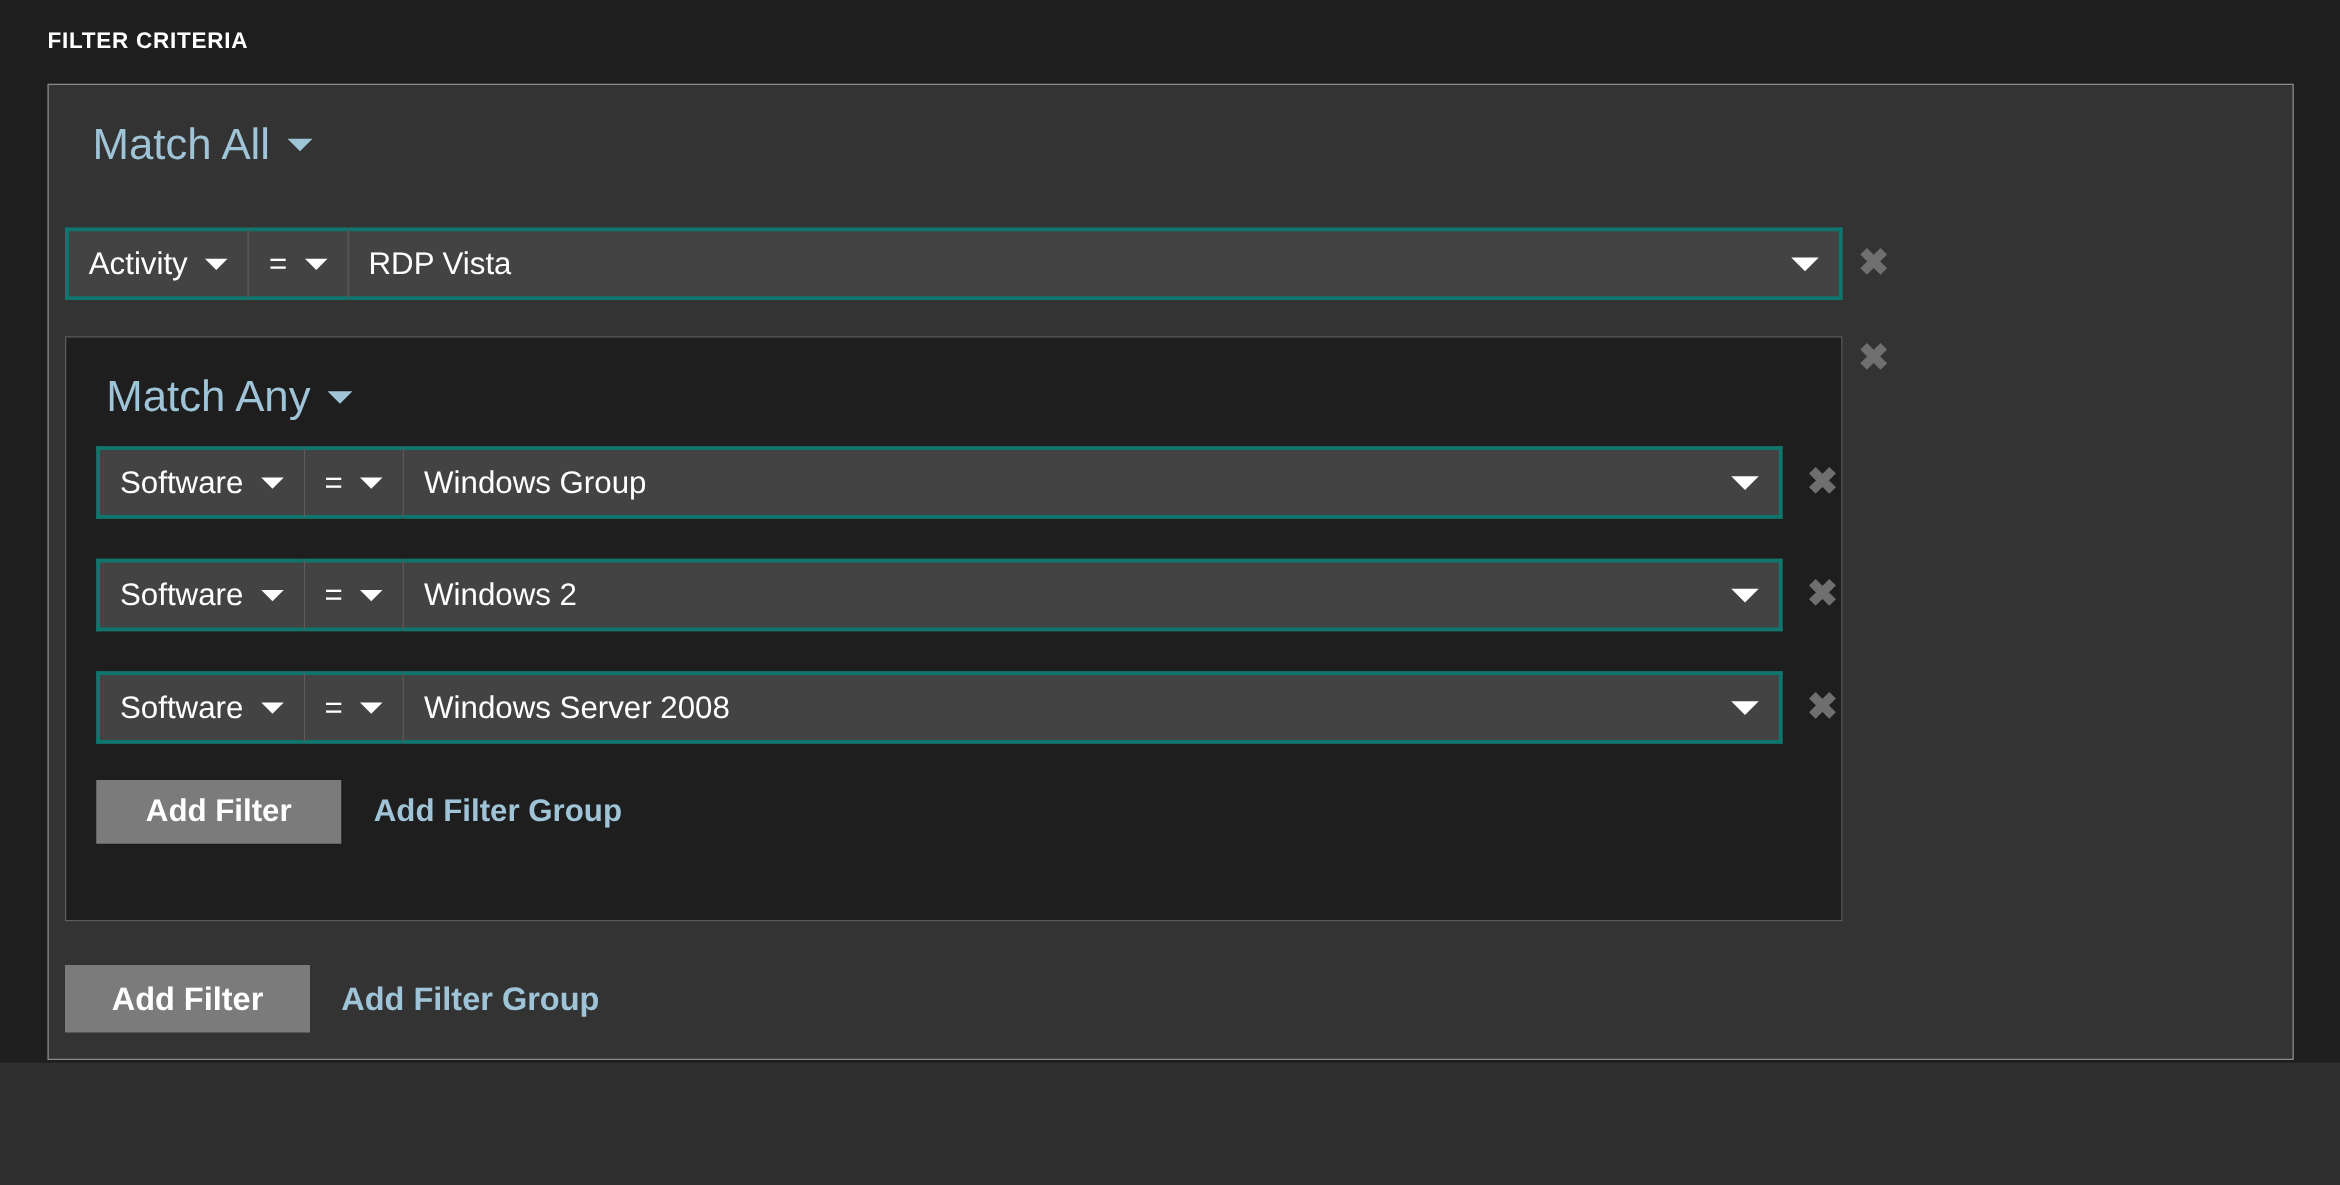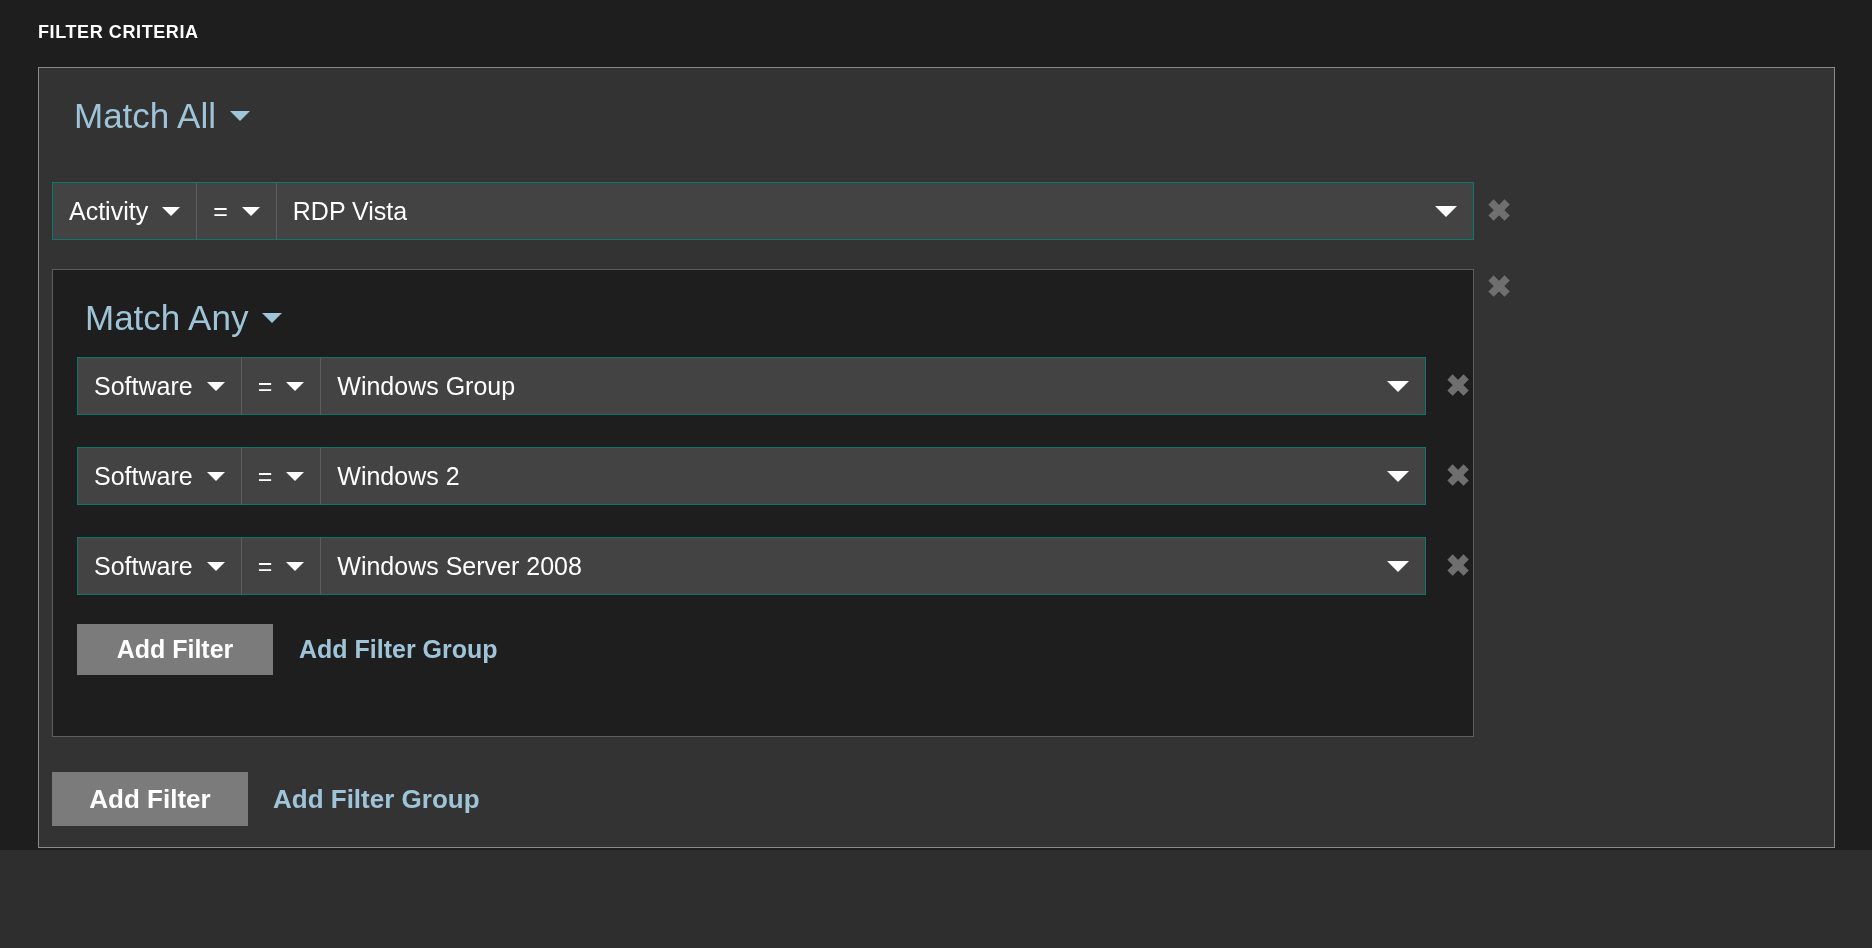--- a/index.html
+++ b/index.html
@@ -64,21 +64,21 @@
 
   
   .filter-row {
     position: absolute;
     display: flex;
     align-items: stretch;
     height: 58px;
   }
   .seg {
     background: #434343;
-    border: 1px solid #0f766e;
+    border: 3px solid #0f766e;
     display: flex;
     align-items: center;
     color: #ffffff;
     font-size: 25px;
     cursor: pointer;
     user-select: none;
   }
   .seg-field {
     padding: 0 16px;
     gap: 14px;

